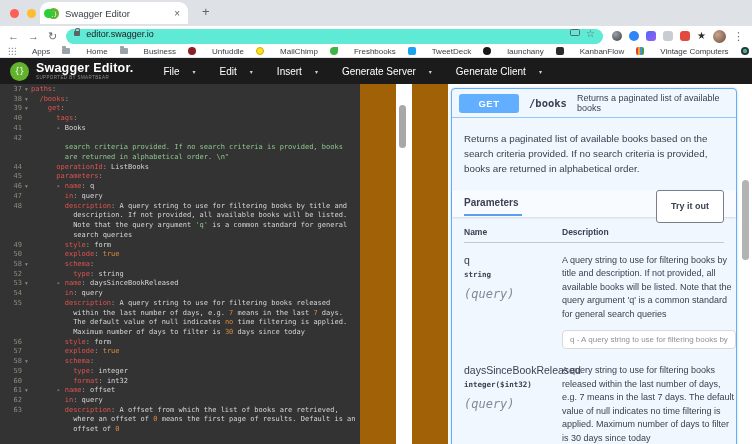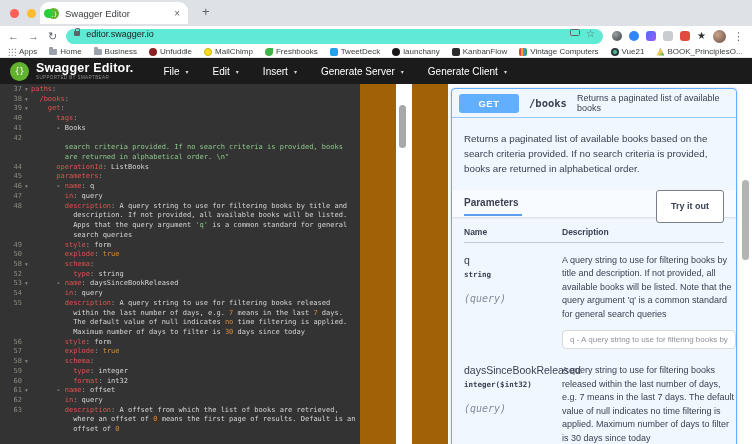--- a/index.html
+++ b/index.html
@@ -35,21 +35,21 @@
   .e-blue{border-radius:50%;background:#2f86f6;}
   .e-grad{background:linear-gradient(135deg,#4b6cf6,#9b5cf6);}
   .e-gray{background:#c9cdd2;}
   .e-red{background:#e04a3f;}
   .e-pin{width:auto;height:auto;font-size:10px;color:#2d2d2d;line-height:1;}
   .avatar{width:13px;height:13px;border-radius:50%;background:radial-gradient(circle at 35% 35%,#caa58a,#6b4a41);flex:none;}
   .kebab{font-size:11px;color:#5f6368;line-height:1;}
 
   .bookmarks{height:12px;background:#fff;display:flex;align-items:center;padding:0 8px;
     border-bottom:1px solid #e3e5e8;font-size:8px;color:#3c4043;}
-  .bm{display:flex;align-items:center;gap:3px;margin-right:12px;white-space:nowrap;}
+  .bm{display:flex;gap:16px;margin-right:12px;white-space:nowrap;}
   .bmi{width:8px;height:8px;border-radius:2px;flex:none;position:relative;}
   .i-apps-grid{background-image:radial-gradient(circle,#616469 0.8px,transparent 1px);
     background-size:3px 3px;background-position:-0.2px -0.2px;border-radius:0;}
   .i-folder{height:6px;background:#9ba2ab;border-radius:1px;margin-top:1px;}
   .i-folder::before{content:"";position:absolute;top:-2px;left:0;width:4px;height:2px;background:#9ba2ab;border-radius:1px 1px 0 0;}
   .i-dot-darkred{border-radius:50%;background:#8b1f24;}
   .i-dot-yellow{border-radius:50%;background:#ffe01b;border:1px solid #c9ae00;}
   .i-leaf-green{border-radius:50% 0 50% 50%;background:#3fb549;}
   .i-square-blue{background:#1da1f2;}
   .i-dot-black{border-radius:50%;background:#191717;}
@@ -61,21 +61,21 @@
 
   
   .topbar{height:26px;background:#1b1b1b;display:flex;align-items:center;padding:0 10px;}
   .logo{width:19px;height:19px;border-radius:50%;background:#61b22d;color:#fff;
     display:flex;align-items:center;justify-content:center;font-size:8px;
     font-family:"DejaVu Sans Mono",monospace;flex:none;}
   .brand{display:flex;flex-direction:column;margin-left:7px;line-height:1;}
   .brand-name{color:#fff;font-size:12.5px;font-weight:bold;letter-spacing:.2px;}
   .brand-sub{color:#8c8c8c;font-size:4.5px;letter-spacing:.4px;margin-top:1.5px;text-transform:uppercase;}
   .menus{display:flex;gap:24px;margin-left:30px;}
-  .menu{color:#fff;font-size:10px;display:flex;align-items:center;gap:6px;}
+  .menu{color:#fff;font-size:10px;display:flex;align-items:center;gap:13px;}
   .menu .car{font-size:6px;color:#cfcfcf;}
 
   
   .main{display:flex;height:394px;background:#a16207;position:relative;gap:36px;}
 
   
   .editor{width:360px;background:#333333;overflow:hidden;padding-top:1px;flex:none;}
   .crow{display:flex;height:9.72px;line-height:9.72px;
     font-family:"DejaVu Sans Mono",monospace;font-size:7px;white-space:pre;}
   .lnum{width:22px;text-align:right;color:#8b8b80;flex:none;}
@@ -106,21 +106,21 @@
   .try-btn{background:#fff;border:1.5px solid #797f8a;border-radius:3px;color:#3b4151;
     font-size:9px;font-weight:bold;padding:10px 14px;line-height:1.2;}
   .ptable{padding:10px 12px 0;}
   .pt-head{display:flex;border-bottom:1px solid rgba(59,65,81,.25);padding-bottom:5px;}
   .pt-head span{font-size:8.5px;font-weight:bold;color:#3b4151;}
   .col-name{width:98px;flex:none;}
   .col-desc{flex:1;}
   .prow{display:flex;padding:11px 0 4px;}
   .pn{font-size:10.5px;color:#3b4151;}
   .pt{font-size:7.5px;font-weight:bold;font-family:"DejaVu Sans Mono",monospace;color:#3b4151;margin-top:4px;}
-  .ploc{font-size:10px;font-style:italic;font-family:"DejaVu Sans Mono",monospace;color:#828a99;margin-top:14px;}
+  .ploc{font-size:12px;font-style:italic;font-family:"DejaVu Sans Mono",monospace;color:#828a99;margin-top:8px;}
   .ptext{font-size:9px;color:#3b4151;line-height:1.5;}
   .pinput{display:block;margin-top:9px;width:174px;height:19px;border:1px solid #d9d9d9;
     border-radius:4px;background:#fff;font-size:8px;padding:0 7px;color:#41444e;
     font-family:"Liberation Sans",sans-serif;}
   .pinput::placeholder{color:#8d9199;}
   .page-thumb{position:absolute;right:3px;top:96px;width:7px;height:80px;background:#b3b3b3;border-radius:4px;}
 </style>
 </head>
 <body>
 
@@ -255,21 +255,21 @@
       <div class="crow"><span class="lnum">41</span><span class="lfold"></span><span class="lcode"><span class="sg-t">      - </span><span class="sg-v">Books</span></span></div>
       <div class="crow"><span class="lnum">42</span><span class="lfold"></span></div>
       <div class="crow"><span class="lnum"></span><span class="lfold"></span><span class="lcode"><span class="sg-t">        </span><span class="sg-s">search criteria provided. If no search criteria is provided, books</span></span></div>
       <div class="crow"><span class="lnum"></span><span class="lfold"></span><span class="lcode"><span class="sg-t">        </span><span class="sg-s">are returned in alphabetical order. \n"</span></span></div>
       <div class="crow"><span class="lnum">44</span><span class="lfold"></span><span class="lcode"><span class="sg-t">      </span><span class="sg-k">operationId</span><span class="sg-p">:</span><span class="sg-v"> ListBooks</span></span></div>
       <div class="crow"><span class="lnum">45</span><span class="lfold"></span><span class="lcode"><span class="sg-t">      </span><span class="sg-k">parameters</span><span class="sg-p">:</span></span></div>
       <div class="crow"><span class="lnum">46</span><span class="lfold">▾</span><span class="lcode"><span class="sg-t">      - </span><span class="sg-k">name</span><span class="sg-p">:</span><span class="sg-v"> q</span></span></div>
       <div class="crow"><span class="lnum">47</span><span class="lfold"></span><span class="lcode"><span class="sg-t">        </span><span class="sg-k">in</span><span class="sg-p">:</span><span class="sg-v"> query</span></span></div>
       <div class="crow"><span class="lnum">48</span><span class="lfold"></span><span class="lcode"><span class="sg-t">        </span><span class="sg-k">description</span><span class="sg-p">:</span><span class="sg-v"> A query string to use for filtering books by title and</span></span></div>
       <div class="crow"><span class="lnum"></span><span class="lfold"></span><span class="lcode"><span class="sg-t">          </span><span class="sg-v">description. If not provided, all available books will be listed.</span></span></div>
-      <div class="crow"><span class="lnum"></span><span class="lfold"></span><span class="lcode"><span class="sg-t">          </span><span class="sg-v">Apps that the query argument </span><span class="sg-s">'q'</span><span class="sg-v"> is a common standard for general</span></span></div>
+      <div class="crow"><span class="lnum"></span><span class="lfold"></span><span class="lcode"><span class="sg-t">          </span><span class="sg-v">Note that the query argument </span><span class="sg-s">'q'</span><span class="sg-v"> is a common standard for general</span></span></div>
       <div class="crow"><span class="lnum"></span><span class="lfold"></span><span class="lcode"><span class="sg-t">          </span><span class="sg-v">search queries</span></span></div>
       <div class="crow"><span class="lnum">49</span><span class="lfold"></span><span class="lcode"><span class="sg-t">        </span><span class="sg-k">style</span><span class="sg-p">:</span><span class="sg-v"> form</span></span></div>
       <div class="crow"><span class="lnum">50</span><span class="lfold"></span><span class="lcode"><span class="sg-t">        </span><span class="sg-k">explode</span><span class="sg-p">:</span><span class="sg-n"> true</span></span></div>
       <div class="crow"><span class="lnum">58</span><span class="lfold">▾</span><span class="lcode"><span class="sg-t">        </span><span class="sg-k">schema</span><span class="sg-p">:</span></span></div>
       <div class="crow"><span class="lnum">52</span><span class="lfold"></span><span class="lcode"><span class="sg-t">          </span><span class="sg-k">type</span><span class="sg-p">:</span><span class="sg-v"> string</span></span></div>
       <div class="crow"><span class="lnum">53</span><span class="lfold">▾</span><span class="lcode"><span class="sg-t">      - </span><span class="sg-k">name</span><span class="sg-p">:</span><span class="sg-v"> daysSinceBookReleased</span></span></div>
       <div class="crow"><span class="lnum">54</span><span class="lfold"></span><span class="lcode"><span class="sg-t">        </span><span class="sg-k">in</span><span class="sg-p">:</span><span class="sg-v"> query</span></span></div>
       <div class="crow"><span class="lnum">55</span><span class="lfold"></span><span class="lcode"><span class="sg-t">        </span><span class="sg-k">description</span><span class="sg-p">:</span><span class="sg-v"> A query string to use for filtering books released</span></span></div>
       <div class="crow"><span class="lnum"></span><span class="lfold"></span><span class="lcode"><span class="sg-t">          </span><span class="sg-v">within the last number of days, e.g. </span><span class="sg-n">7</span><span class="sg-v"> means in the last </span><span class="sg-n">7</span><span class="sg-v"> days.</span></span></div>
       <div class="crow"><span class="lnum"></span><span class="lfold"></span><span class="lcode"><span class="sg-t">          </span><span class="sg-v">The default value of null indicates </span><span class="sg-n">no</span><span class="sg-v"> time filtering is applied.</span></span></div>

